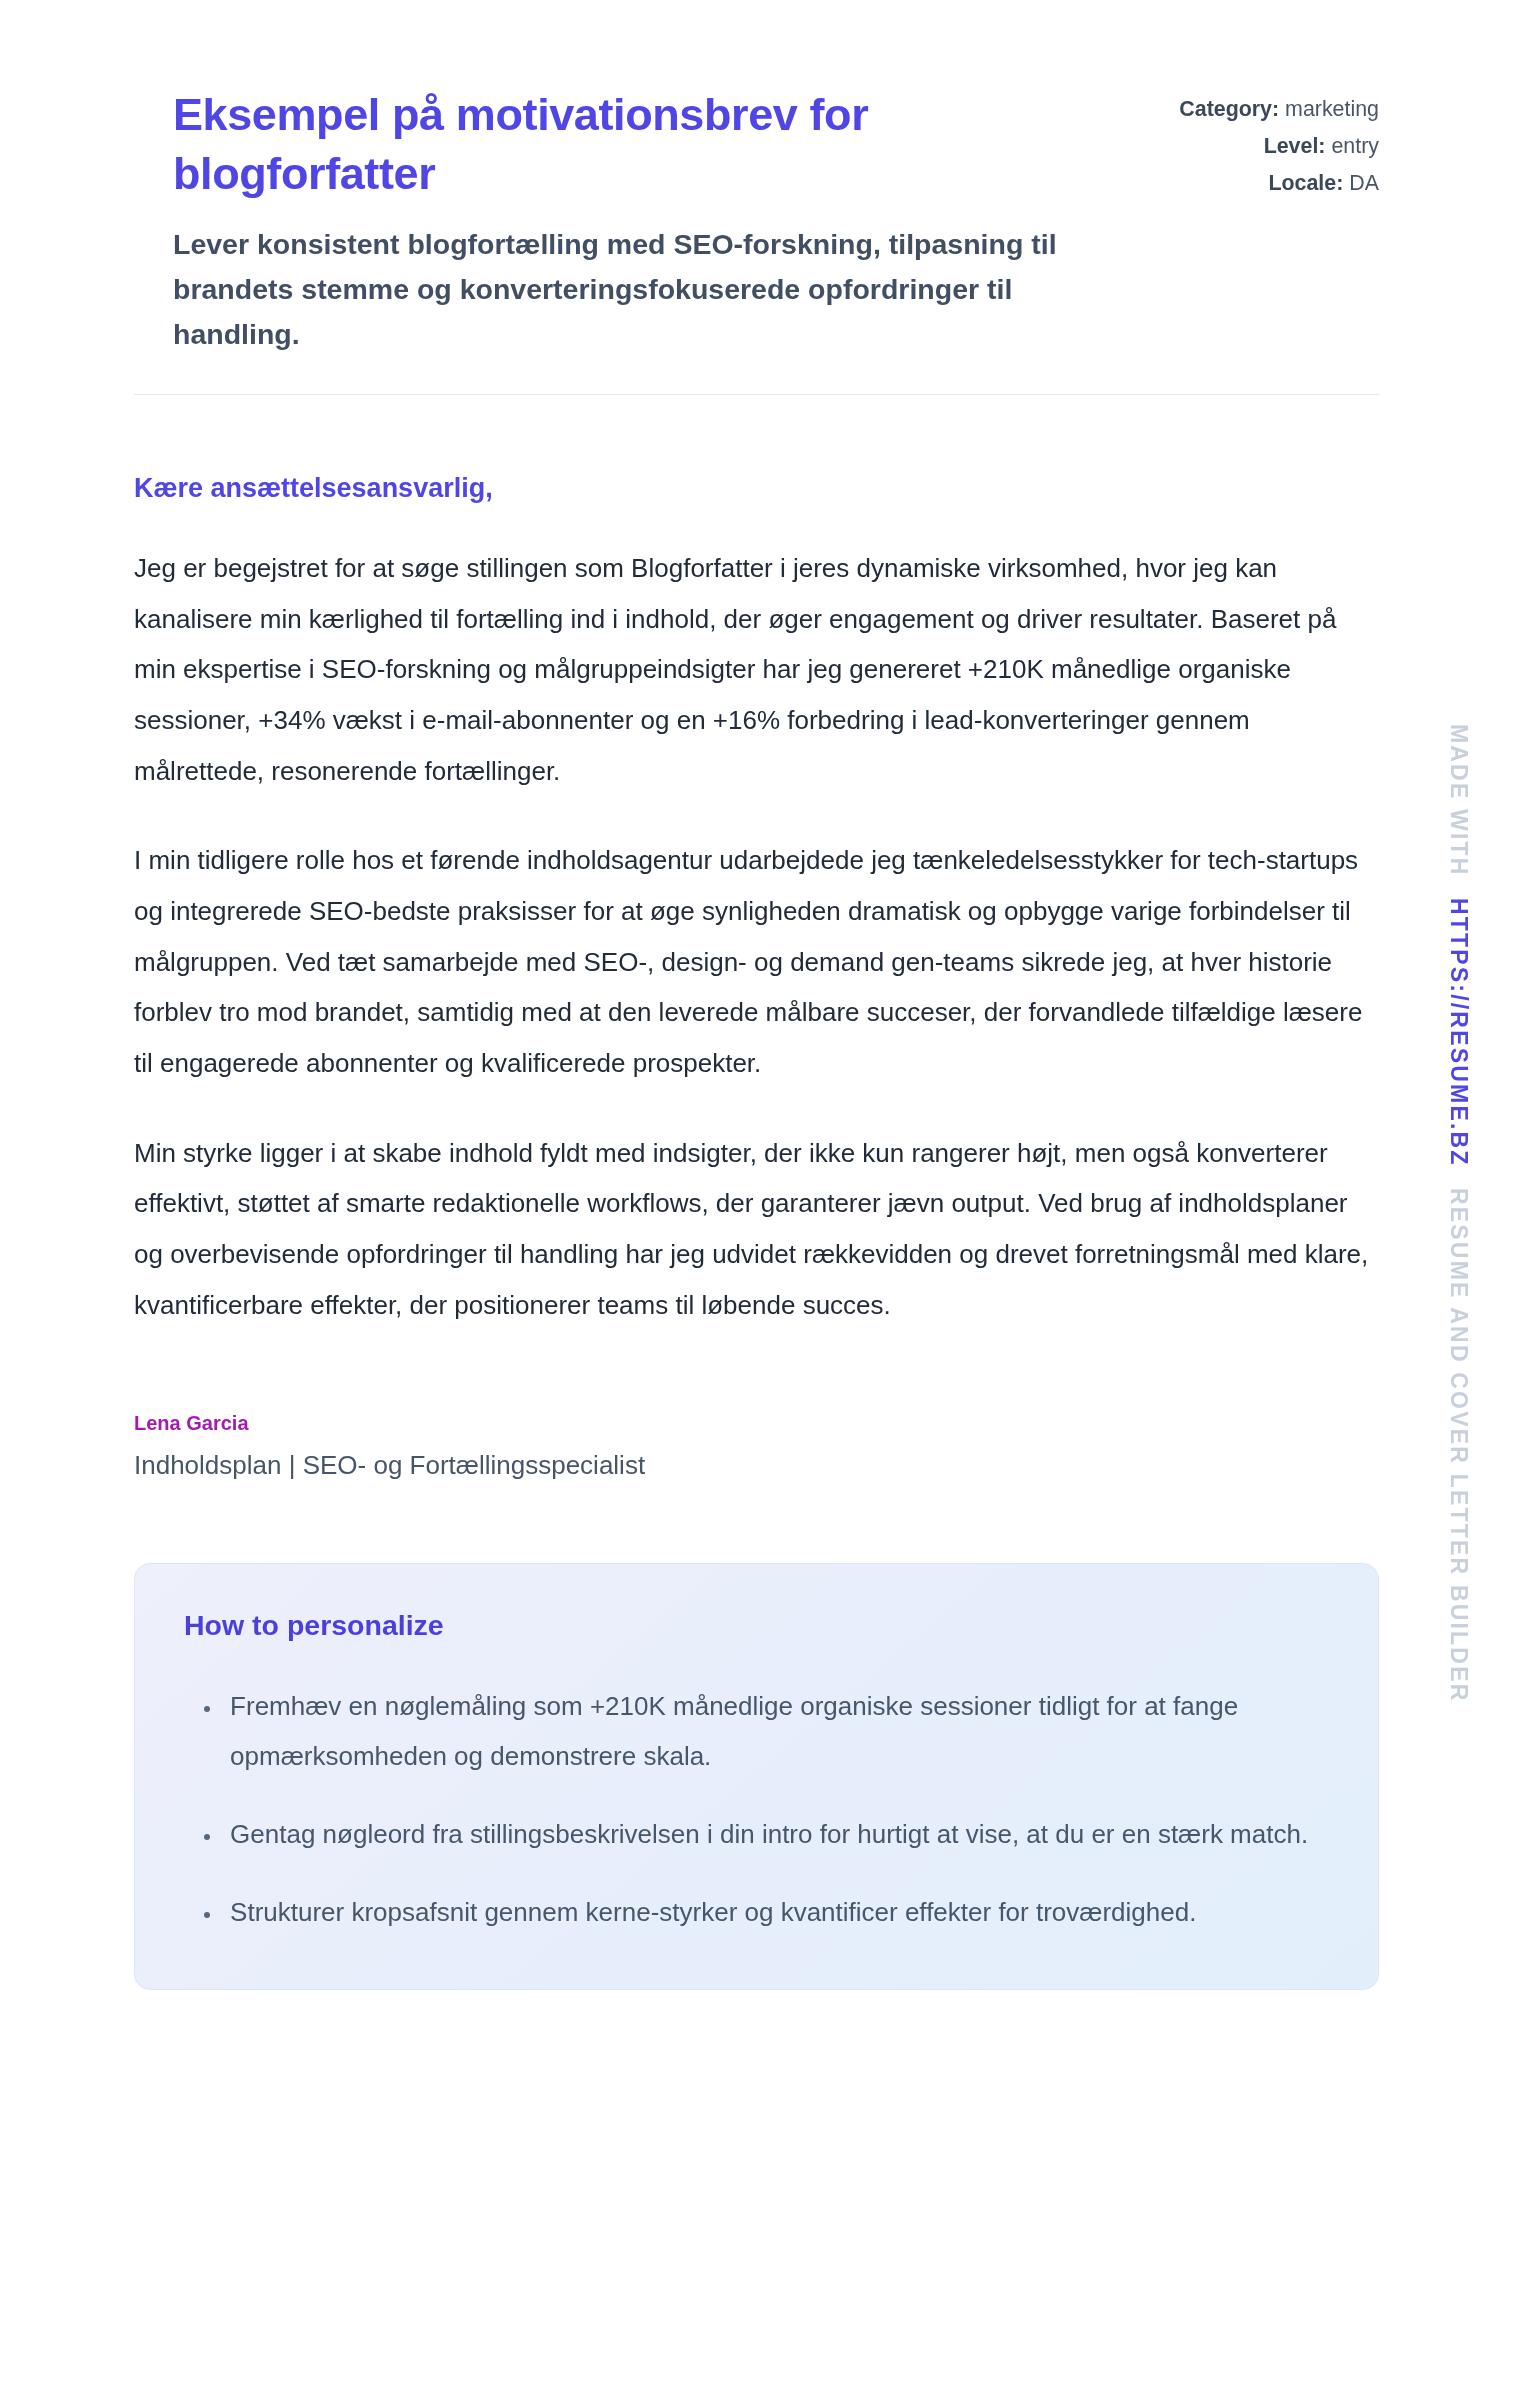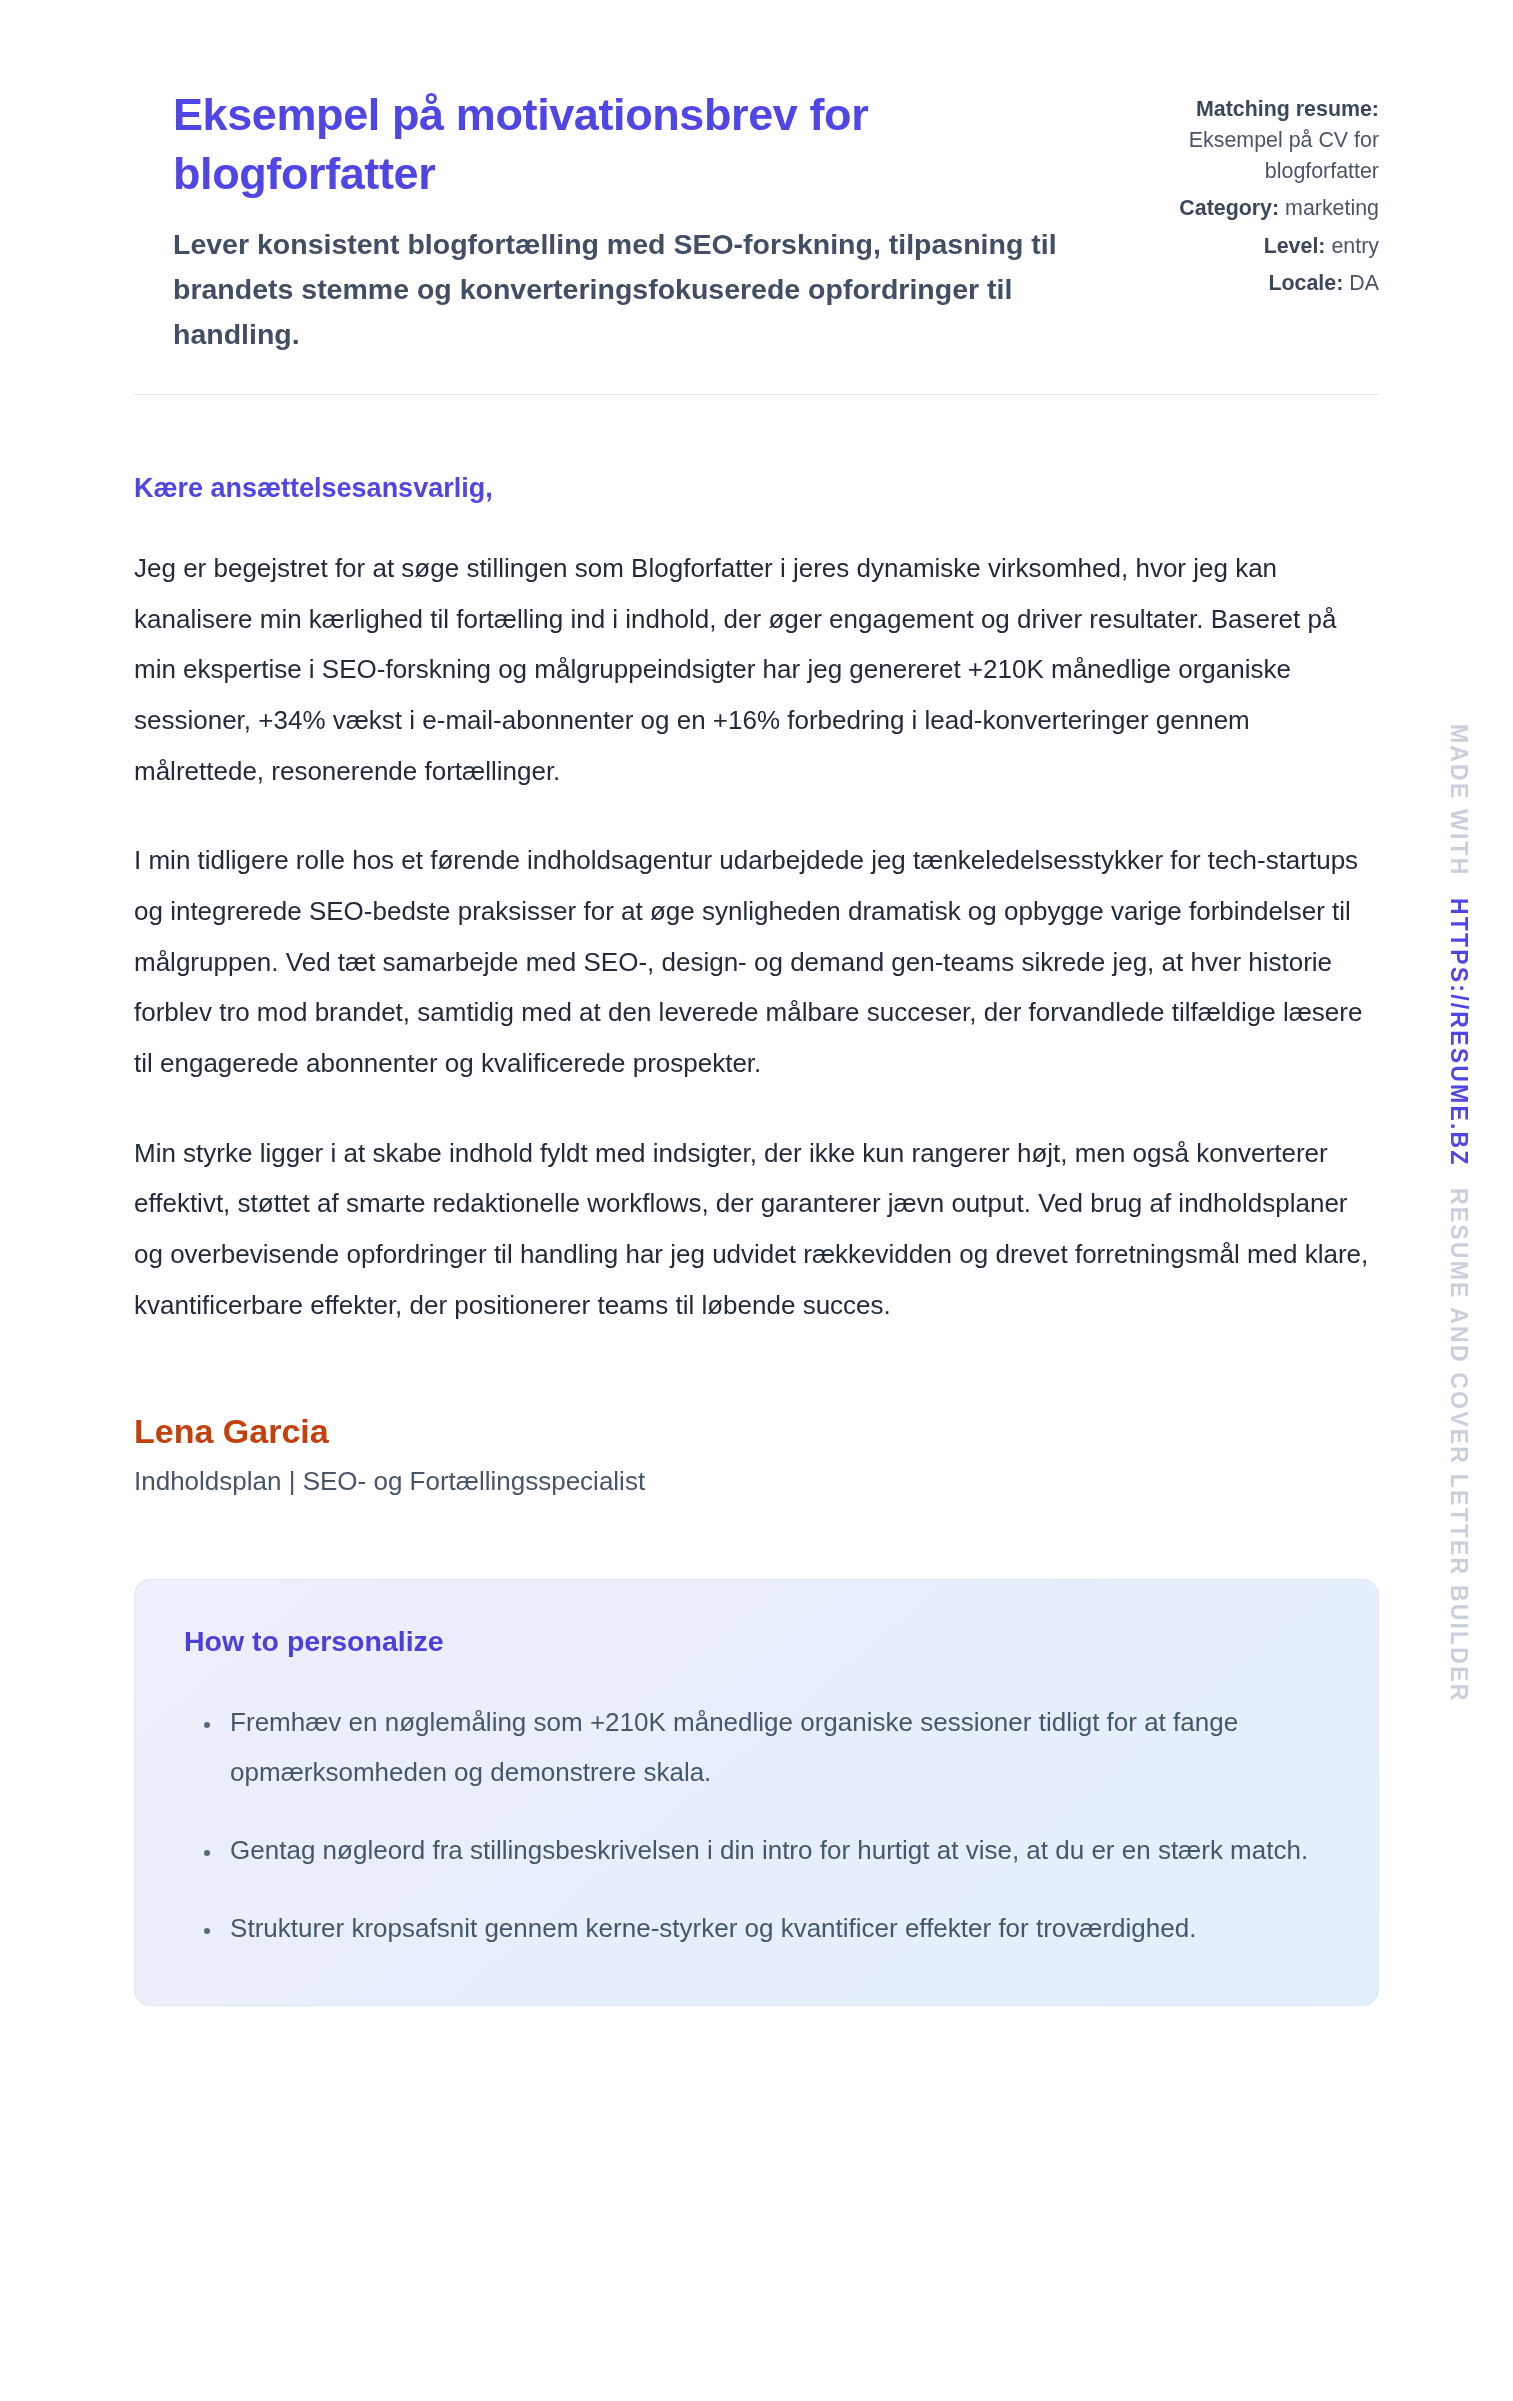--- a/index.html
+++ b/index.html
@@ -70,23 +70,23 @@
   }
   .letter-body .para {
     margin: 39px 0 0 0;
     font-size: 26px;
     line-height: 1.95;
     color: #222b3a;
     max-width: 1246px;
   }
   .signature-name {
     margin-top: 82px;
-    font-size: 34px;
-    font-weight: 700;
-    color: #c2410c;
+    font-size: 20px;
+    font-weight: 700;
+    color: #a21caf;
   }
   .signature-role {
     margin-top: 14.2px;
     font-size: 26px;
     color: #475569;
   }
 
   
   .tags {
     margin-top: 85px;
@@ -159,24 +159,20 @@
 <body>
 
 <div class="page">
 
   <div class="header">
     <div class="header-left">
       <h1 class="title">Eksempel på motivationsbrev for blogforfatter</h1>
       <p class="subtitle">Lever konsistent blogfortælling med SEO-forskning, tilpasning til brandets stemme og konverteringsfokuserede opfordringer til handling.</p>
     </div>
     <div class="header-meta">
-      <div class="meta-row">
-        <b>Matching resume:</b>
-        <a class="meta-link">Eksempel på CV for blogforfatter</a>
-      </div>
       <div class="meta-row">
         <b>Category:</b>
         <span>marketing</span>
       </div>
       <div class="meta-row">
         <b>Level:</b>
         <span>entry</span>
       </div>
       <div class="meta-row">
         <b>Locale:</b>

